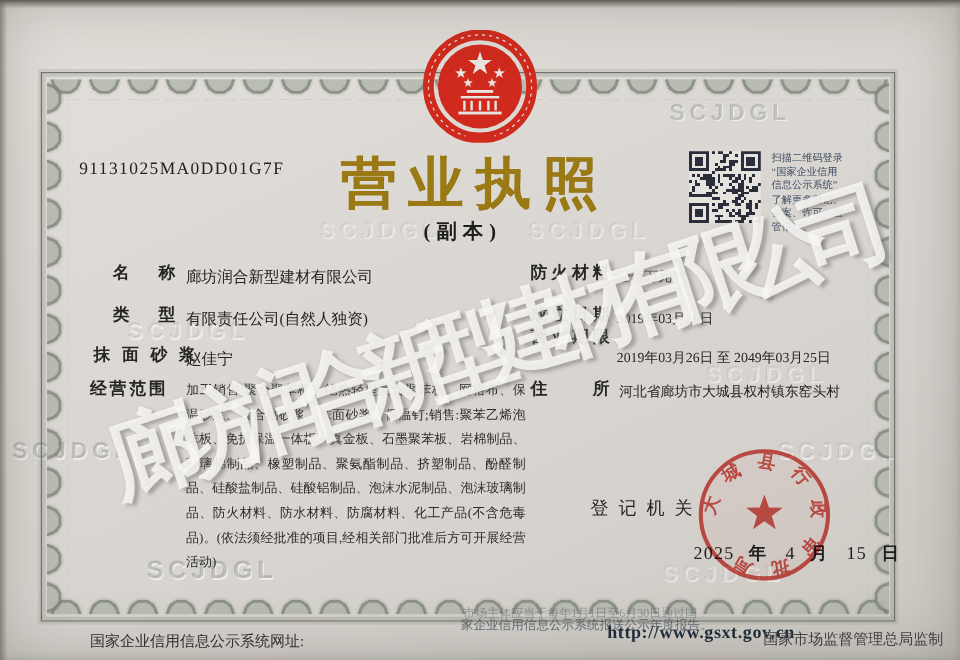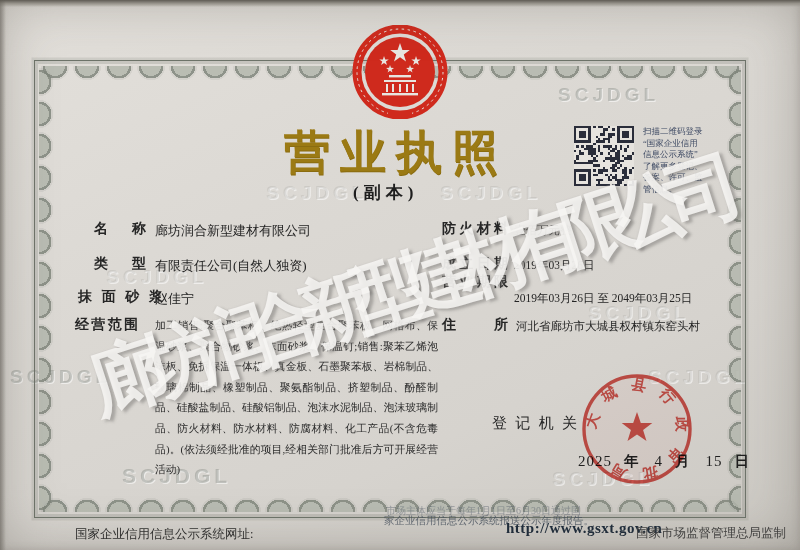--- a/index.html
+++ b/index.html
@@ -133,20 +133,21 @@
   <rect x="42" y="59" width="2" height="8" fill="#e8e5e0"></rect>
   <rect x="48" y="59" width="2" height="8" fill="#e8e5e0"></rect>
   <rect x="55" y="59" width="2" height="8" fill="#e8e5e0"></rect>
   <rect x="62" y="59" width="2" height="8" fill="#e8e5e0"></rect>
   <rect x="68" y="59" width="2" height="8" fill="#e8e5e0"></rect>
   <rect x="38" y="68" width="36" height="2.4" fill="#e8e5e0"></rect>
   <rect x="44" y="86" width="24" height="7" rx="2" fill="#cf2a1d"></rect>
 </svg>
 
 <div class="credit-block">
+  <div class="credit-code">91131025MA0DD01G7F</div>
 </div>
 
 <div class="title">营业执照</div>
 <div class="subtitle">(副本)</div>
 
 <svg class="qr" viewBox="0 0 25 25" shape-rendering="crispEdges">
   <rect x="0" y="0" width="25" height="25" fill="#e6e3de"></rect>
   <g id="qr-modules" fill="#2a2d3a">
       <rect x="8" y="0" width="1" height="1"></rect>
       <rect x="10" y="0" width="1" height="1"></rect>

